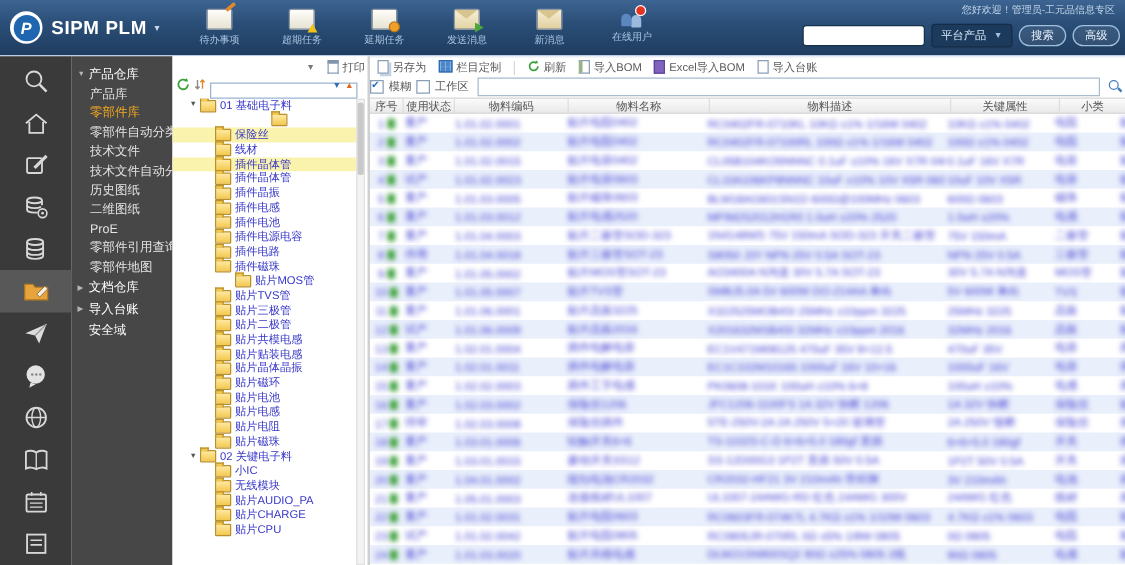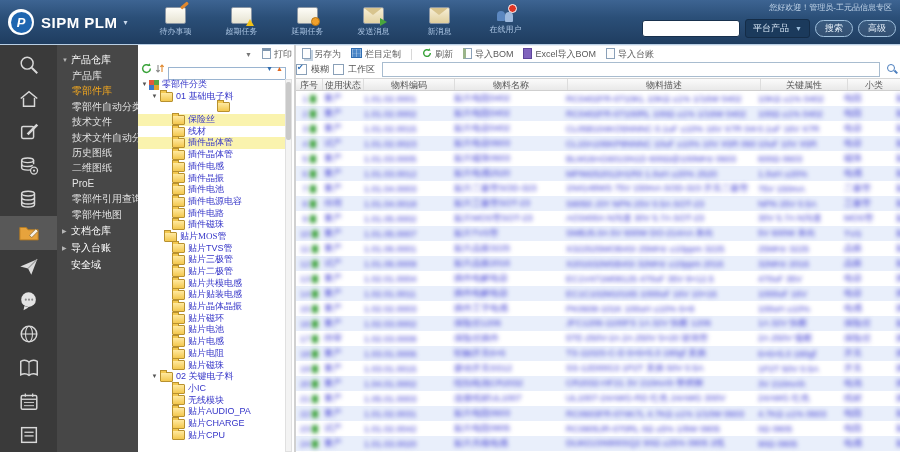--- a/index.html
+++ b/index.html
@@ -299,25 +299,20 @@
             <path d="M3 2 L3 9 M1.3 7.2 L3 9 L4.7 7.2" stroke="#8a8a8a" fill="none" stroke-width="1.1"></path>
             <path d="M7 9 L7 2 M5.3 3.8 L7 2 L8.7 3.8" stroke="#e0882e" fill="none" stroke-width="1.1"></path>
           </svg></span>
       <span class="tsearch">
         <input type="text" value="" style="">
         <span class="tsb tsb-down">▼</span>
         <span class="tsb tsb-up">▲</span>
       </span>
     </div>
     <div id="tree-rows">
-        <div class="tree-row" style="padding-left: 2px;">
-          <span class="t-caret">▼</span>
-          <span class="t-cat"></span>
-          <span class="t-label">零部件分类</span>
-        </div>
         <div class="tree-row" style="padding-left: 12px;">
           <span class="t-caret">▼</span>
           <span class="t-folder"></span>
           <span class="t-label">01 基础电子料</span>
         </div>
         <div class="tree-row" style="padding-left: 24px; flex-direction: column;">
           <span class="t-caret"></span>
           <span class="t-folder"></span>
           <span class="t-label">PCB</span>
         </div>
@@ -337,48 +332,48 @@
           <span class="t-label">插件晶体管</span>
         </div>
         <div class="tree-row" style="padding-left: 24px;">
           <span class="t-caret"></span>
           <span class="t-folder"></span>
           <span class="t-label">插件晶体管</span>
         </div>
         <div class="tree-row" style="padding-left: 24px;">
           <span class="t-caret"></span>
           <span class="t-folder"></span>
+          <span class="t-label">插件晶振</span>
+        </div>
+        <div class="tree-row" style="padding-left: 24px;">
+          <span class="t-caret"></span>
+          <span class="t-folder"></span>
           <span class="t-label">插件电感</span>
         </div>
         <div class="tree-row" style="padding-left: 24px;">
           <span class="t-caret"></span>
           <span class="t-folder"></span>
-          <span class="t-label">插件晶振</span>
-        </div>
-        <div class="tree-row" style="padding-left: 24px;">
-          <span class="t-caret"></span>
-          <span class="t-folder"></span>
           <span class="t-label">插件电池</span>
         </div>
         <div class="tree-row" style="padding-left: 24px;">
           <span class="t-caret"></span>
           <span class="t-folder"></span>
           <span class="t-label">插件电源电容</span>
         </div>
         <div class="tree-row" style="padding-left: 24px;">
           <span class="t-caret"></span>
           <span class="t-folder"></span>
           <span class="t-label">插件电路</span>
         </div>
         <div class="tree-row" style="padding-left: 24px;">
           <span class="t-caret"></span>
           <span class="t-folder"></span>
           <span class="t-label">插件磁珠</span>
         </div>
-        <div class="tree-row" style="padding-left: 16px; font-family: Liberation Serif, serif;">
+        <div class="tree-row" style="padding-left: 40px;">
           <span class="t-caret"></span>
           <span class="t-folder"></span>
           <span class="t-label">贴片MOS管</span>
         </div>
         <div class="tree-row" style="padding-left: 24px;">
           <span class="t-caret"></span>
           <span class="t-folder"></span>
           <span class="t-label">贴片TVS管</span>
         </div>
         <div class="tree-row" style="padding-left: 24px;">

